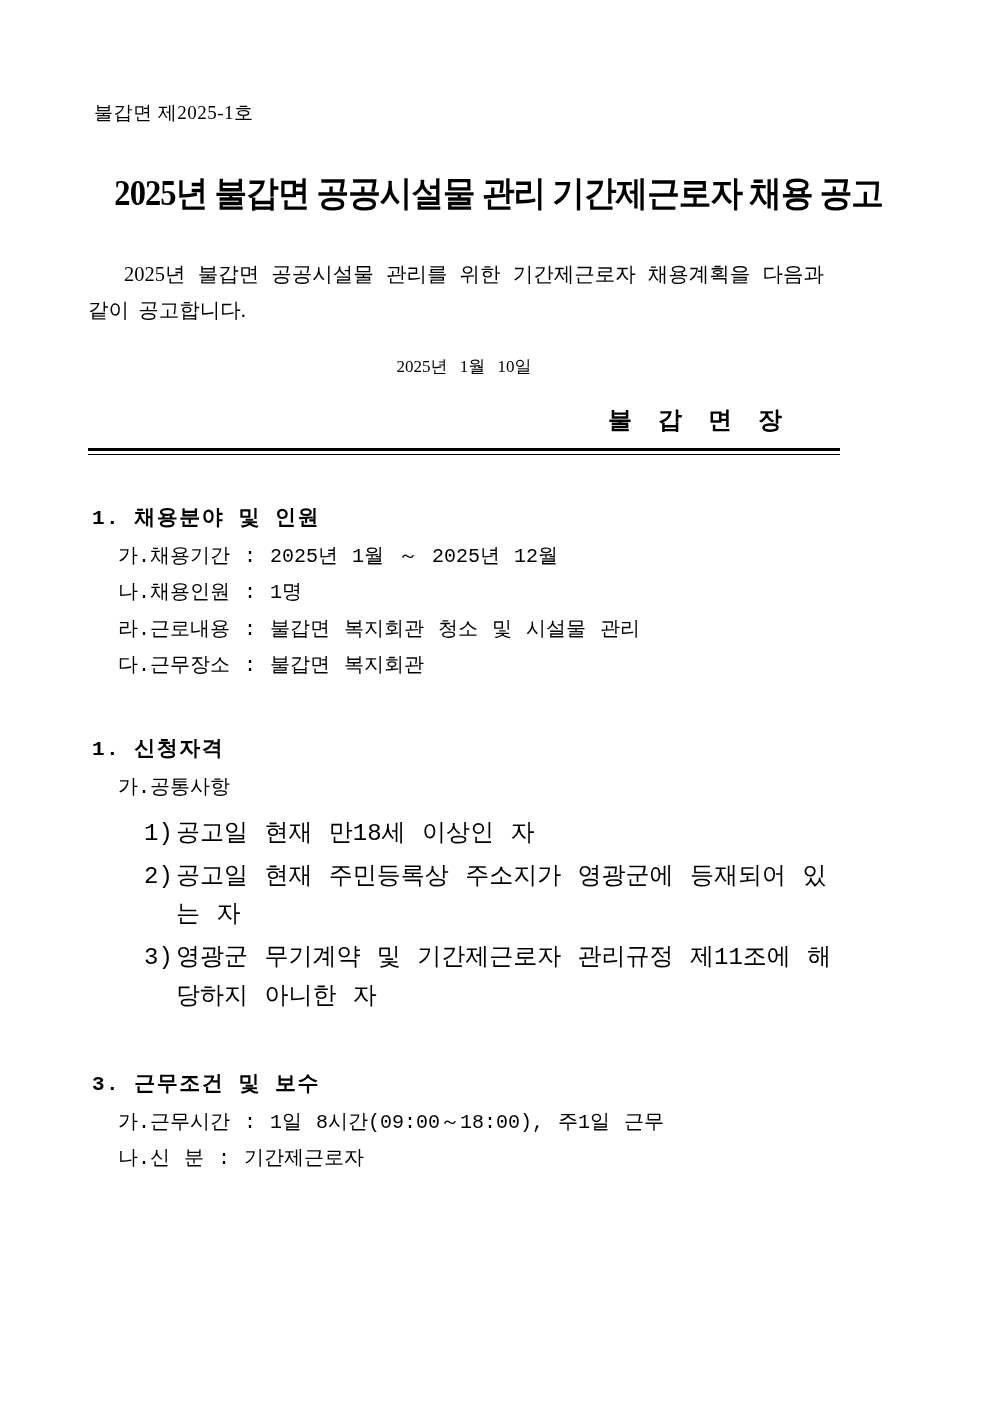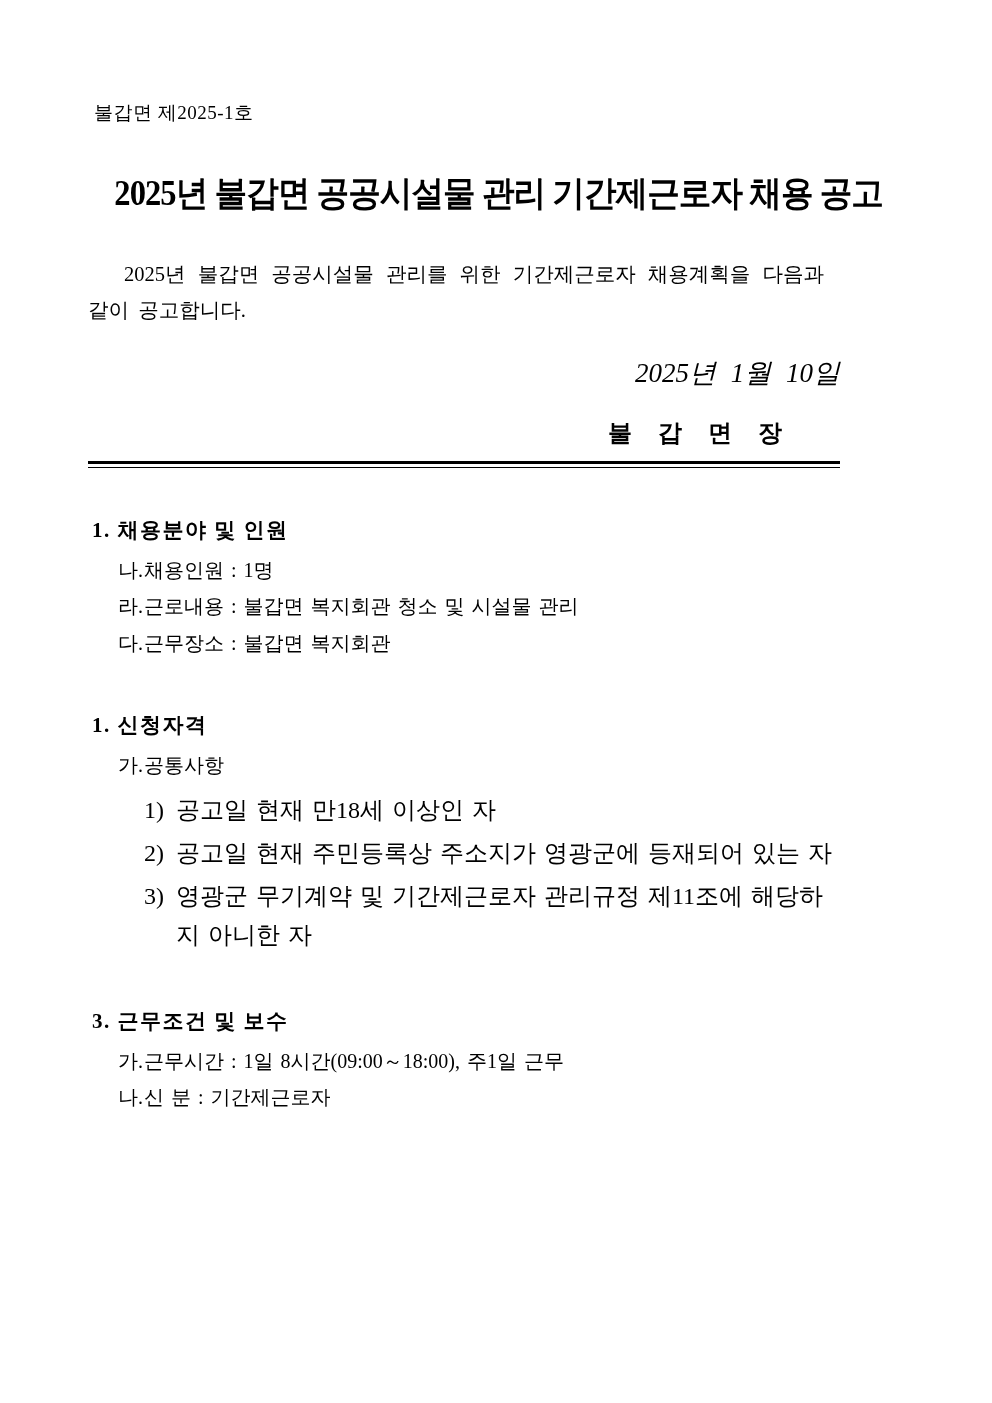--- a/index.html
+++ b/index.html
@@ -43,44 +43,44 @@
     text-align: justify;
     text-justify: inter-word;
     margin: 0 16px 26px 0;
     word-spacing: 4px;
   }
   .intro .indent {
     display: inline-block;
     width: 36px;
   }
   .date-line {
-    text-align: right;
-    font-size: 27px;
+    text-align: center;
+    font-size: 17px;
     word-spacing: 8px;
     margin: 0 0 26px 0;
-    font-style: italic;
   }
   .issuer {
     text-align: right;
     font-size: 24px;
     font-weight: bold;
     letter-spacing: 10px;
     padding-right: 48px;
     margin: 0 0 12px 0;
   }
   .rule {
     border: none;
     border-top: 3px solid #000;
     border-bottom: 1px solid #000;
     height: 3px;
     margin: 0 0 48px 0;
     padding: 0;
   }
   .section {
     margin-bottom: 30px;
+    font-family: Liberation Mono, monospace;
   }
   .section-heading {
     font-size: 21px;
     font-weight: bold;
     letter-spacing: 1.5px;
     margin: 0 0 10px 4px;
   }
   .item {
     font-size: 20px;
     line-height: 1.62;
@@ -123,20 +123,21 @@
   <p class="intro"><span class="indent"></span><span>2025년 불갑면 공공시설물 관리를 위한 기간제근로자 채용계획을 다음과 같이 공고합니다.</span></p>
 
   <div class="date-line">2025년   1월   10일</div>
 
   <div class="issuer">불 갑 면 장</div>
 
   <hr class="rule">
 
   <div class="section">
     <div class="section-heading">1. 채용분야 및 인원</div>
+    <div class="item"><span class="marker">가.</span><span>채용기간 : 2025년 1월 ～ 2025년 12월</span></div>
     <div class="item"><span class="marker">나.</span><span>채용인원 : 1명</span></div>
     <div class="item"><span class="marker">라.</span><span>근로내용 : 불갑면 복지회관 청소 및 시설물 관리</span></div>
     <div class="item"><span class="marker">다.</span><span>근무장소 : 불갑면 복지회관</span></div>
   </div>
 
   <div class="gap-md"></div>
 
   <div class="section">
     <div class="section-heading">1. 신청자격</div>
     <div class="item"><span class="marker">가.</span><span>공통사항</span></div>

